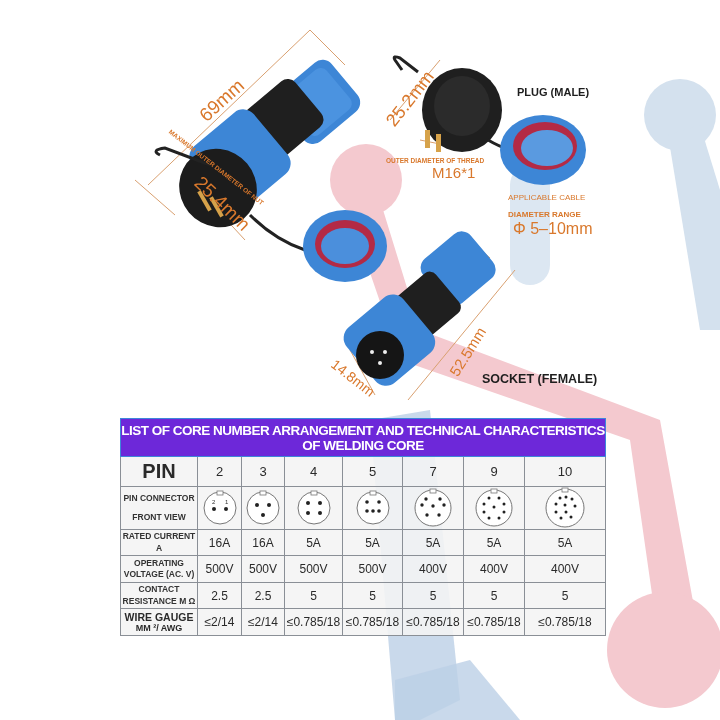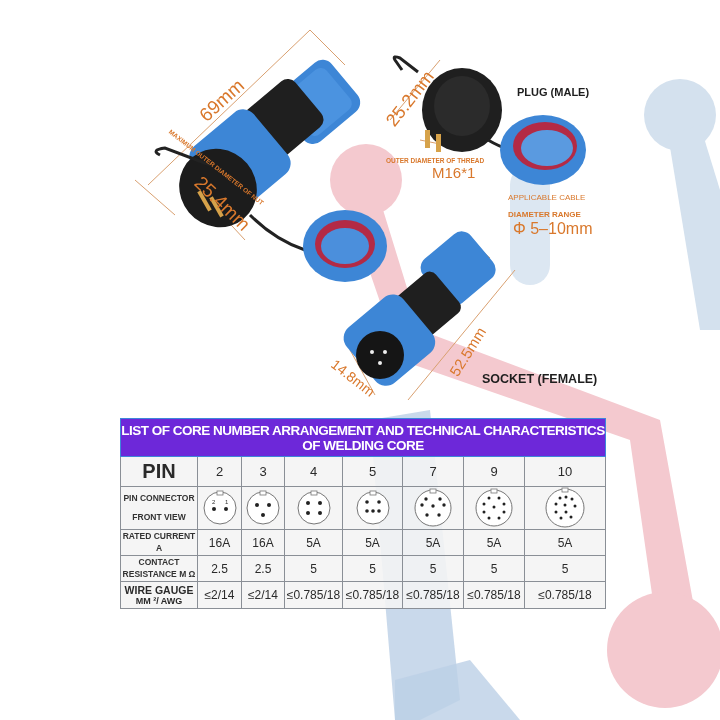--- a/index.html
+++ b/index.html
@@ -234,20 +234,33 @@
     <tr style="height:26px">
       <td class="rowhead">RATED CURRENT A</td>
       <td>16A</td>
       <td>16A</td>
       <td>5A</td>
       <td>5A</td>
       <td>5A</td>
       <td>5A</td>
       <td>5A</td>
     </tr>
+    <tr style="height:27px">
+      <td class="rowhead">
+            <div>OPERATING</div>
+            <div>VOLTAGE (AC. V)</div>
+          </td>
+      <td>500V</td>
+      <td>500V</td>
+      <td>500V</td>
+      <td>500V</td>
+      <td>400V</td>
+      <td>400V</td>
+      <td>400V</td>
+    </tr>
     <tr style="height:26px">
       <td class="rowhead">
             <div>CONTACT</div>
             <div>RESISTANCE M Ω</div>
           </td>
       <td>2.5</td>
       <td>2.5</td>
       <td>5</td>
       <td>5</td>
       <td>5</td>

